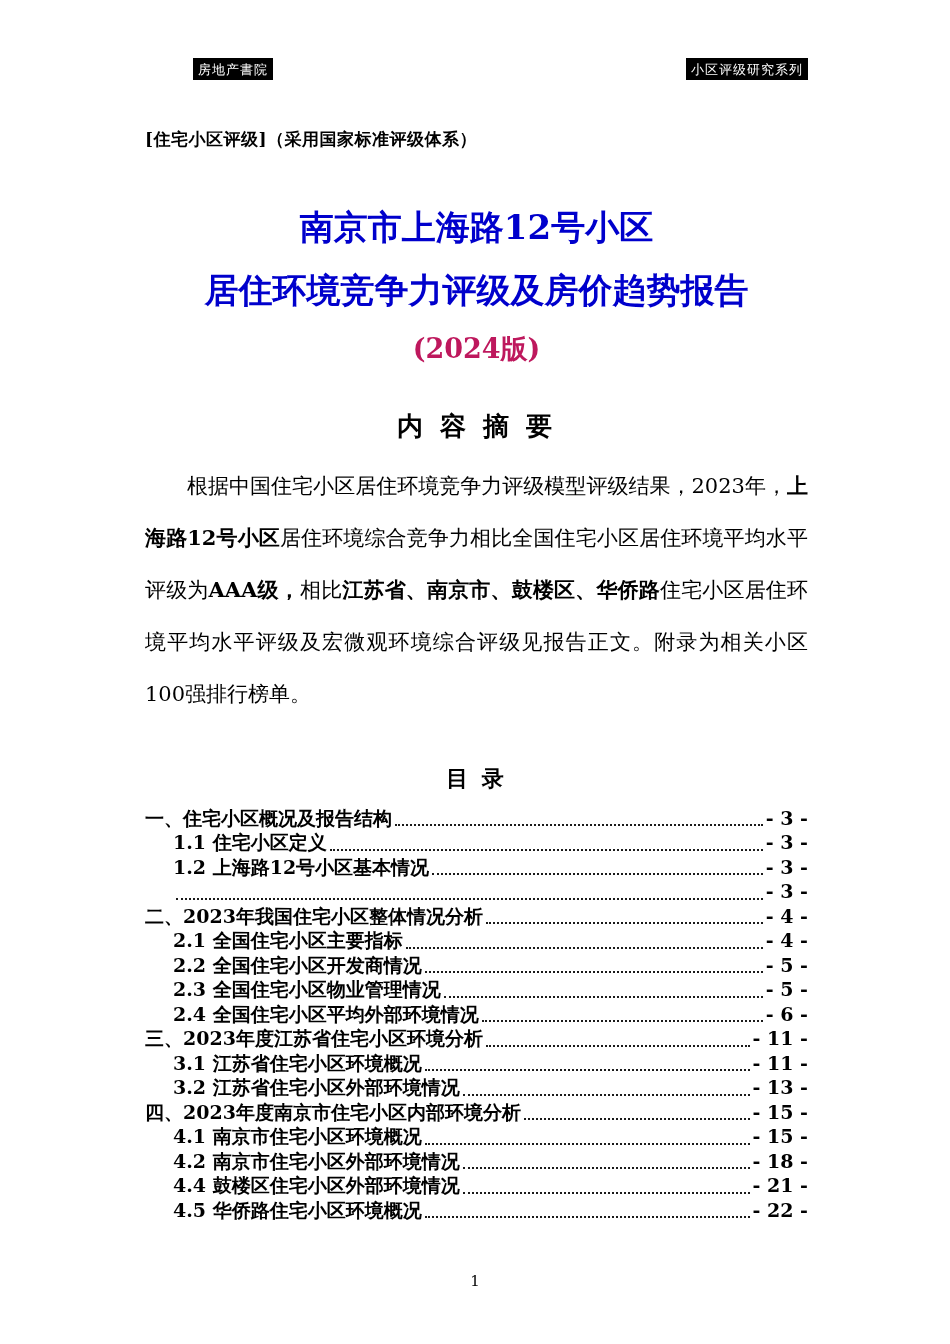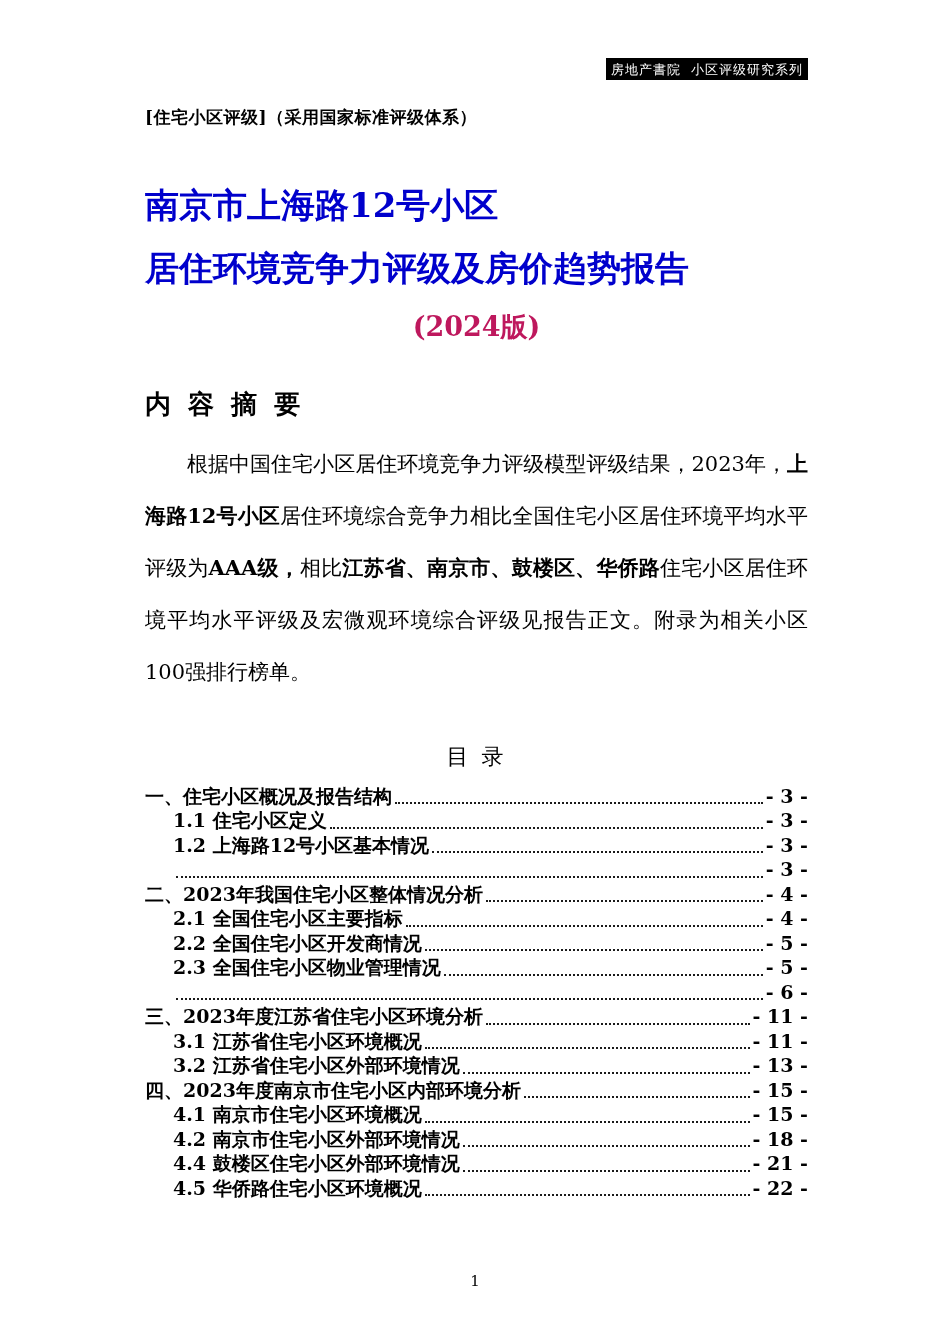--- a/index.html
+++ b/index.html
@@ -10,73 +10,75 @@
     color: #000;
     overflow: hidden;
   }
   .page {
     position: relative;
     width: 950px; height: 1344px;
     padding: 58px 142px 0 145px;
     background: #fff;
   }
   
-  .header { display: flex; justify-content: flex-end; align-items: flex-start; }
+  .header { display: flex; justify-content: space-between; align-items: flex-start; margin-left: 48px; }
   .chip {
     background: #000; color: #fff;
     font-family: "DejaVu Sans", sans-serif;
     font-size: 13px; line-height: 1;
     padding: 5px 5px 4px 5px;
     letter-spacing: 1px;
   }
   
   .subheader {
-    margin-top: 26px;
+    margin-top: 48px;
     font-weight: bold;
     font-size: 17px;
     letter-spacing: 0.5px;
   }
   
   .title-1, .title-2 {
+    text-align: center;
     color: #0000cc;
     font-weight: bold;
     font-size: 34px;
     line-height: 1.2;
   }
   .title-1 { margin-top: 56px; }
   .title-2 { margin-top: 22px; }
   .title-3 {
     margin-top: 20px;
     text-align: center;
     color: #be185d;
     font-weight: bold;
     font-size: 27px;
   }
   
   .summary-heading {
     margin-top: 42px;
+    text-align: center;
     font-family: "DejaVu Sans", sans-serif;
     font-weight: bold;
     font-size: 26px;
     letter-spacing: 4px;
   }
   .summary {
     margin-top: 16px;
     font-size: 21px;
     line-height: 52px;
     text-align: justify;
     text-indent: 2em;
   }
   .summary .bold { font-weight: bold; }
   
   .toc-heading {
     margin-top: 44px;
     text-align: center;
     font-family: "DejaVu Sans", sans-serif;
-    font-weight: normal;
+    font-weight: bold;
     font-size: 22px;
     letter-spacing: 3px;
   }
   .toc { margin-top: 12px; }
   .toc-row {
     display: flex;
     align-items: flex-end;
     font-size: 19px;
     font-weight: bold;
     height: 24.5px;
@@ -155,20 +157,21 @@
         <span class="toc-label">2.2 全国住宅小区开发商情况</span>
         <span class="toc-leader"></span>
         <span class="toc-page">- 5 -</span>
       </div>
       <div class="toc-row level-2">
         <span class="toc-label">2.3 全国住宅小区物业管理情况</span>
         <span class="toc-leader"></span>
         <span class="toc-page">- 5 -</span>
       </div>
       <div class="toc-row level-2">
+        <span class="toc-label">2.4 全国住宅小区平均外部环境情况</span>
         <span class="toc-leader"></span>
         <span class="toc-page">- 6 -</span>
       </div>
       <div class="toc-row level-1">
         <span class="toc-label">三、2023年度江苏省住宅小区环境分析</span>
         <span class="toc-leader"></span>
         <span class="toc-page">- 11 -</span>
       </div>
       <div class="toc-row level-2">
         <span class="toc-label">3.1 江苏省住宅小区环境概况</span>

